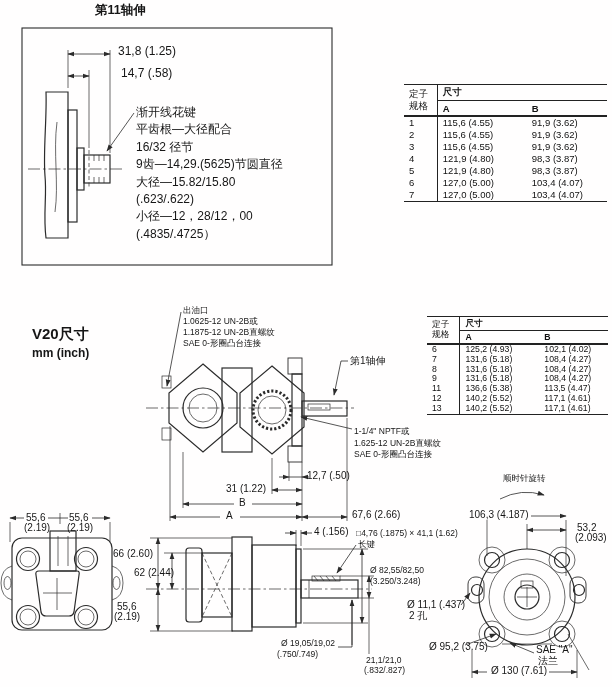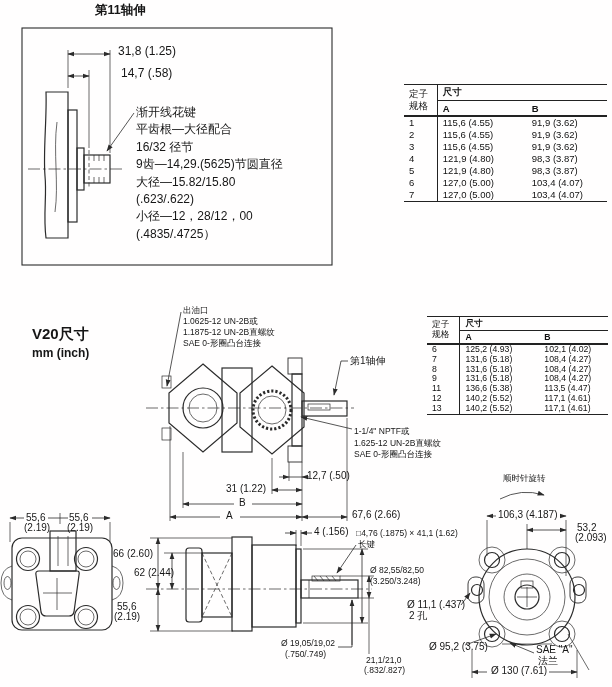--- a/index.html
+++ b/index.html
@@ -221,21 +221,21 @@
 
 <div class="lbl" style="left:307px;top:470px;">12,7 (.50)</div>
 <div class="lbl" style="left:226px;top:483px;">31 (1.22)</div>
 <div class="lbl" style="left:239px;top:497px;">B</div>
 <div class="lbl" style="left:226px;top:510px;">A</div>
 <div class="lbl" style="left:352px;top:509px;">67,6 (2.66)</div>
 <div class="lbl" style="left:314px;top:526px;">4 (.156)</div>
 <div class="lbl f85" style="left:356px;top:529px;">□4,76 (.1875) × 41,1 (1.62)</div>
 <div class="lbl f85" style="left:358px;top:540px;text-align:right;">长键</div>
 <div class="lbl f85" style="left:503px;top:474px;">顺时针旋转</div>
-<div class="lbl bgw" style="left:496px;top:509px;text-align:center;">106,3 (4.187)</div>
+<div class="lbl bgw" style="left:467px;top:509px;text-align:center;">106,3 (4.187)</div>
 <div class="lbl" style="left:577px;top:522px;">53,2</div>
 <div class="lbl" style="left:575px;top:532px;">(2.093)</div>
 
 <div class="lbl" style="left:26px;top:512px;">55,6</div>
 <div class="lbl" style="left:24px;top:522px;">(2.19)</div>
 <div class="lbl" style="left:69px;top:512px;">55,6</div>
 <div class="lbl" style="left:67px;top:522px;">(2.19)</div>
 
 <div class="lbl" style="left:113px;top:548px;">66 (2.60)</div>
 <div class="lbl" style="left:134px;top:567px;">62 (2.44)</div>
@@ -243,21 +243,21 @@
 <div class="lbl" style="left:114px;top:611px;">(2.19)</div>
 
 <div class="lbl f85" style="left:370px;top:566px;">Ø 82,55/82,50</div>
 <div class="lbl f85" style="left:370px;top:577px;">(3.250/3.248)</div>
 <div class="lbl" style="left:407px;top:599px;">Ø 11,1 (.437)</div>
 <div class="lbl" style="left:409px;top:610px;">2 孔</div>
 <div class="lbl" style="left:413px;top:641px;margin-left:16px;">Ø 95,2 (3.75)</div>
 <div class="lbl f85" style="left:366px;top:656px;">21,1/21,0</div>
 <div class="lbl f85" style="left:364px;top:666px;">(.832/.827)</div>
 <div class="lbl f85" style="left:281px;top:639px;">Ø 19,05/19,02</div>
-<div class="lbl f85" style="left:285px;top:650px;">(.750/.749)</div>
+<div class="lbl f85" style="left:277px;top:650px;">(.750/.749)</div>
 <div class="lbl" style="left:536px;top:644px;">SAE "A"</div>
 <div class="lbl" style="left:538px;top:655px;">法兰</div>
 <div class="lbl" style="left:491px;top:665px;">Ø 130 (7.61)</div>
 
 <table class="sttable" id="table1">
   <tbody>
         <tr class="hdr1">
     <td class="spec-cell ab-b colspec" rowspan="2">
       <div>定子</div>
       <div>规格</div>

